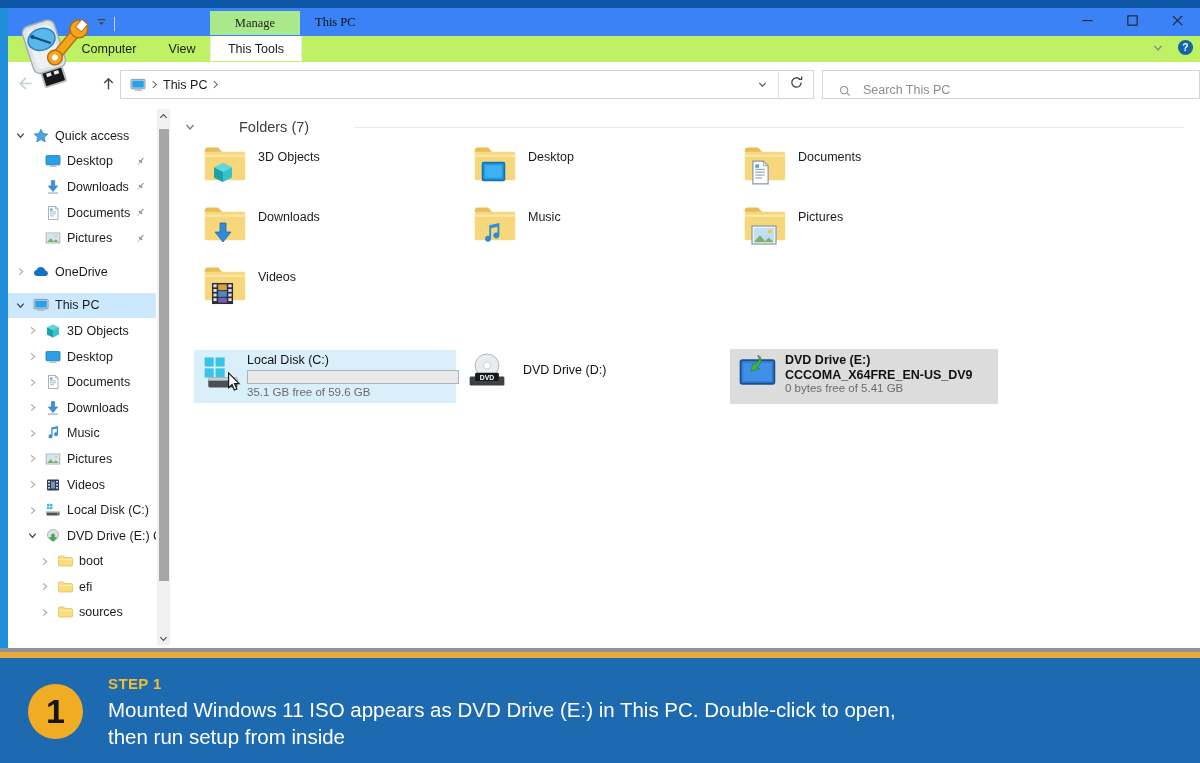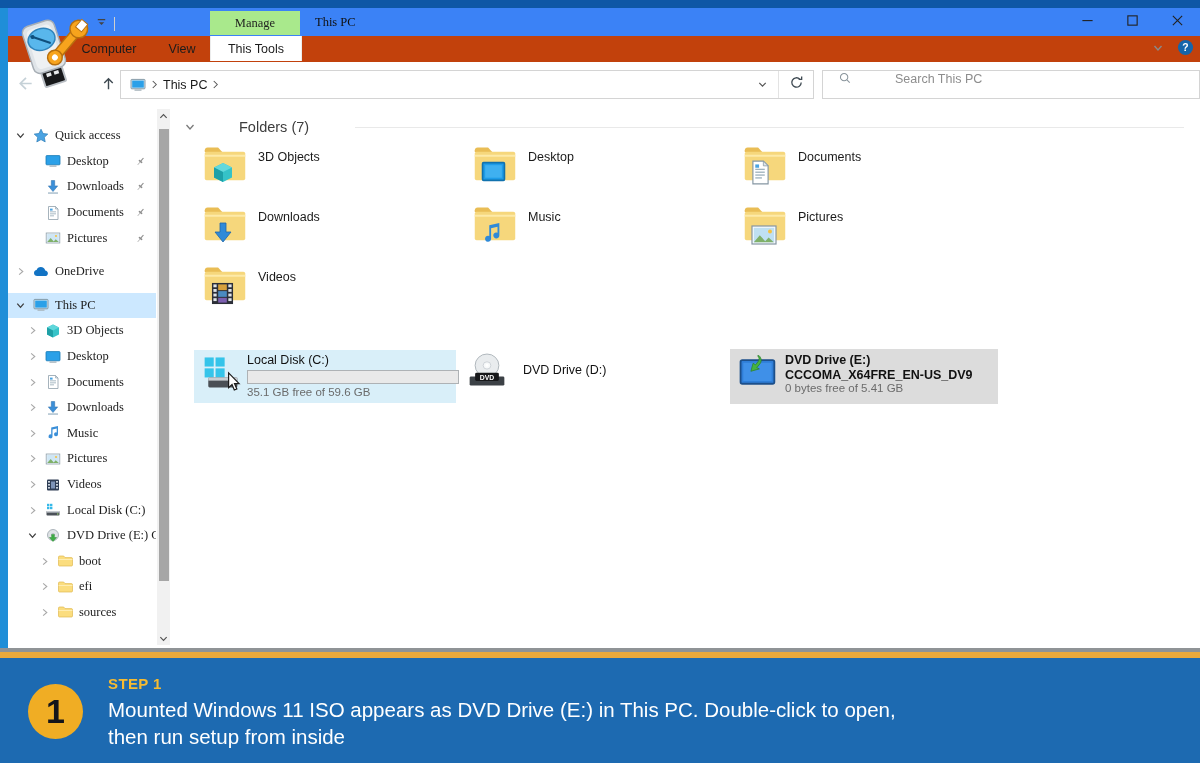--- a/index.html
+++ b/index.html
@@ -12,59 +12,59 @@
   .titlebar{position:absolute;left:8px;top:8px;right:0;height:28px;background:#3b82f6;font-family:Liberation Serif, serif;}
   .qat{position:absolute;left:87px;top:7px;display:flex;align-items:center;gap:6px;}
   .qat-sep{width:1px;height:14px;background:#cfcfcf;}
   .manage-tab{position:absolute;left:202px;top:3px;width:90px;height:24px;background:#a9e98c;
               display:flex;align-items:center;justify-content:center;font-size:12.5px;color:#1f1f1f;}
   .win-title{position:absolute;left:307px;top:7px;font-size:12.5px;color:#111;}
   .win-controls{position:absolute;right:0;top:0;height:28px;display:flex;}
   .win-btn{width:45px;height:28px;display:flex;align-items:center;justify-content:center;}
 
   
-  .tabrow{position:absolute;left:8px;top:36px;right:0;height:26px;background:#c2410c;border-bottom:1px solid #e6e6e6;}
+  .tabrow{position:absolute;left:8px;top:36px;right:0;height:26px;background:#bef264;border-bottom:1px solid #e6e6e6;}
   .rtab{position:absolute;top:0;height:25px;display:flex;align-items:center;justify-content:center;
         font-size:12.5px;color:#1c1c1c;}
   .rtab-computer{left:62px;width:78px;}
   .rtab-view{left:148px;width:52px;}
   .rtab-drive{left:202px;width:90px;background:#fff;border-left:1px solid #ececec;border-right:1px solid #ececec;}
   .ribbon-right{position:absolute;right:6px;top:3px;display:flex;align-items:center;gap:12px;}
 
   
   .addrrow{position:absolute;left:8px;top:62px;right:0;height:43px;background:#fff;border-bottom:1px solid #ededed;}
   .nav-back{position:absolute;left:8px;top:12px;opacity:.85;}
   .nav-up{position:absolute;left:92px;top:13px;}
   .addrbox{position:absolute;left:112px;top:8px;width:692px;height:27px;border:1px solid #d4d4d4;
            display:flex;align-items:center;background:#fff;}
   .addr-pcicon{margin-left:9px;display:flex;}
   .crumb-sep{margin:0 5px;display:flex;}
   .crumb-text{font-size:12.5px;color:#1a1a1a;}
   .addr-spacer{flex:1;}
   .addr-chev{padding:0 10px;display:flex;}
   .addr-refresh{width:34px;height:100%;border-left:1px solid #e3e3e3;display:flex;align-items:center;justify-content:center;}
   .searchbox{position:absolute;left:814px;top:8px;width:376px;height:27px;border:1px solid #d4d4d4;
-             display:flex;align-items:flex-start;background:#fff;gap:32px;}
+             display:flex;align-items:flex-end;background:#fff;}
   .search-iconwrap{margin:0 9px 0 15px;display:flex;}
   .search-input{border:none;outline:none;flex:1;font-size:12.5px;color:#444;background:transparent;
                 font-family:"Liberation Sans",sans-serif;}
   .search-input::placeholder{color:#8d8d8d;}
 
   
   .body-area{position:absolute;left:8px;top:105px;right:0;height:543px;background:#fff;}
   .sidebar{position:absolute;left:0;top:0;width:164px;height:100%;overflow:hidden;}
   .sidebar-tree{position:absolute;left:0;top:18px;right:16px;}
   .side-item{display:flex;align-items:center;height:25.6px;font-size:12.5px;color:#1c1c1c;
              white-space:nowrap;overflow:hidden;}
   .side-item.gap{margin-bottom:8px;}
   .side-item.selected{background:#cce8ff;}
   .lvl1{padding-left:6px;}.lvl2{padding-left:18px;}.lvl3{padding-left:30px;}
   .expander{width:13px;min-width:13px;display:flex;justify-content:center;}
   .tree-icon{width:17px;min-width:17px;height:17px;margin:0 6px 0 5px;display:flex;align-items:center;justify-content:center;}
-  .tree-label{overflow:hidden;font-family:Liberation Serif, serif;}
+  .tree-label{overflow:hidden;}
   .pin{margin-left:auto;margin-right:10px;display:flex;}
 
   .scrollbar{position:absolute;right:2px;top:4px;width:13px;height:536px;background:#f1f1f1;}
   .sb-btn{position:absolute;left:0;width:13px;height:14px;display:flex;align-items:center;justify-content:center;}
   .sb-up{top:0;}.sb-down{bottom:0;}
   .sb-thumb{position:absolute;left:1.5px;width:10px;top:20px;height:452px;background:#a6a6a6;}
 
   .main{position:absolute;left:164px;top:0;right:0;height:100%;}
   .group-hdr{position:absolute;left:12px;right:16px;height:20px;display:flex;align-items:center;
              font-size:14.5px;color:#3d3d3d;gap:36px;}

